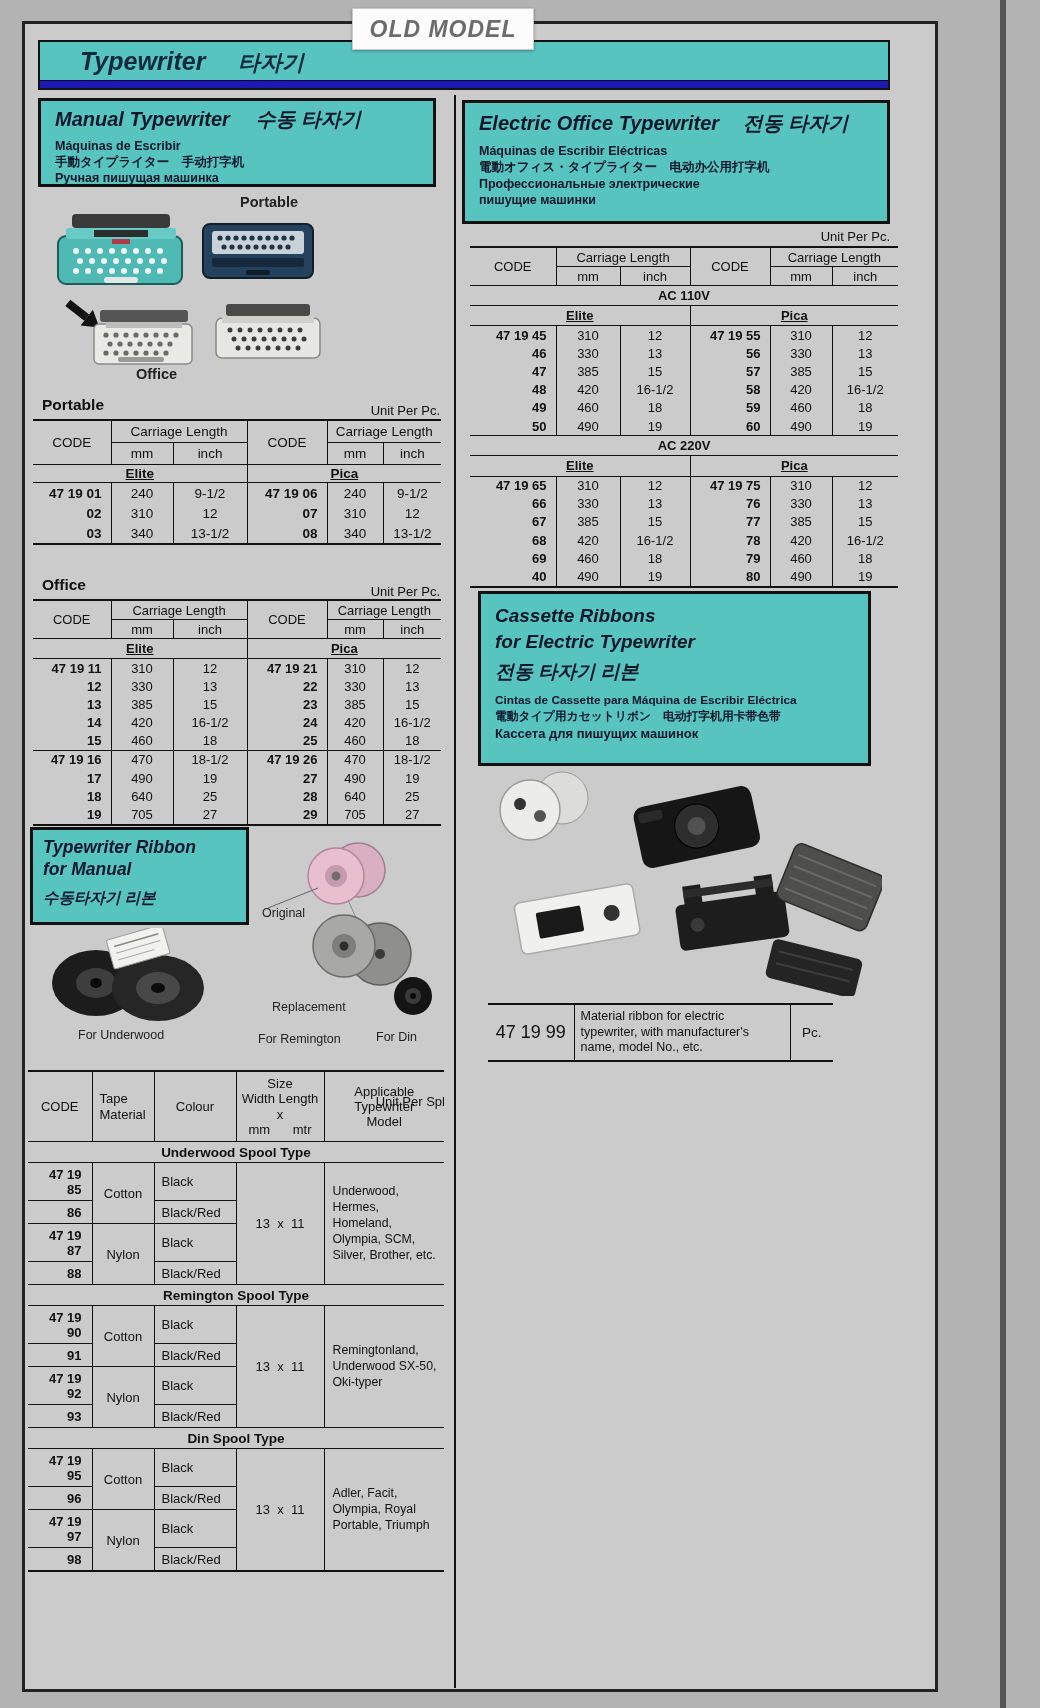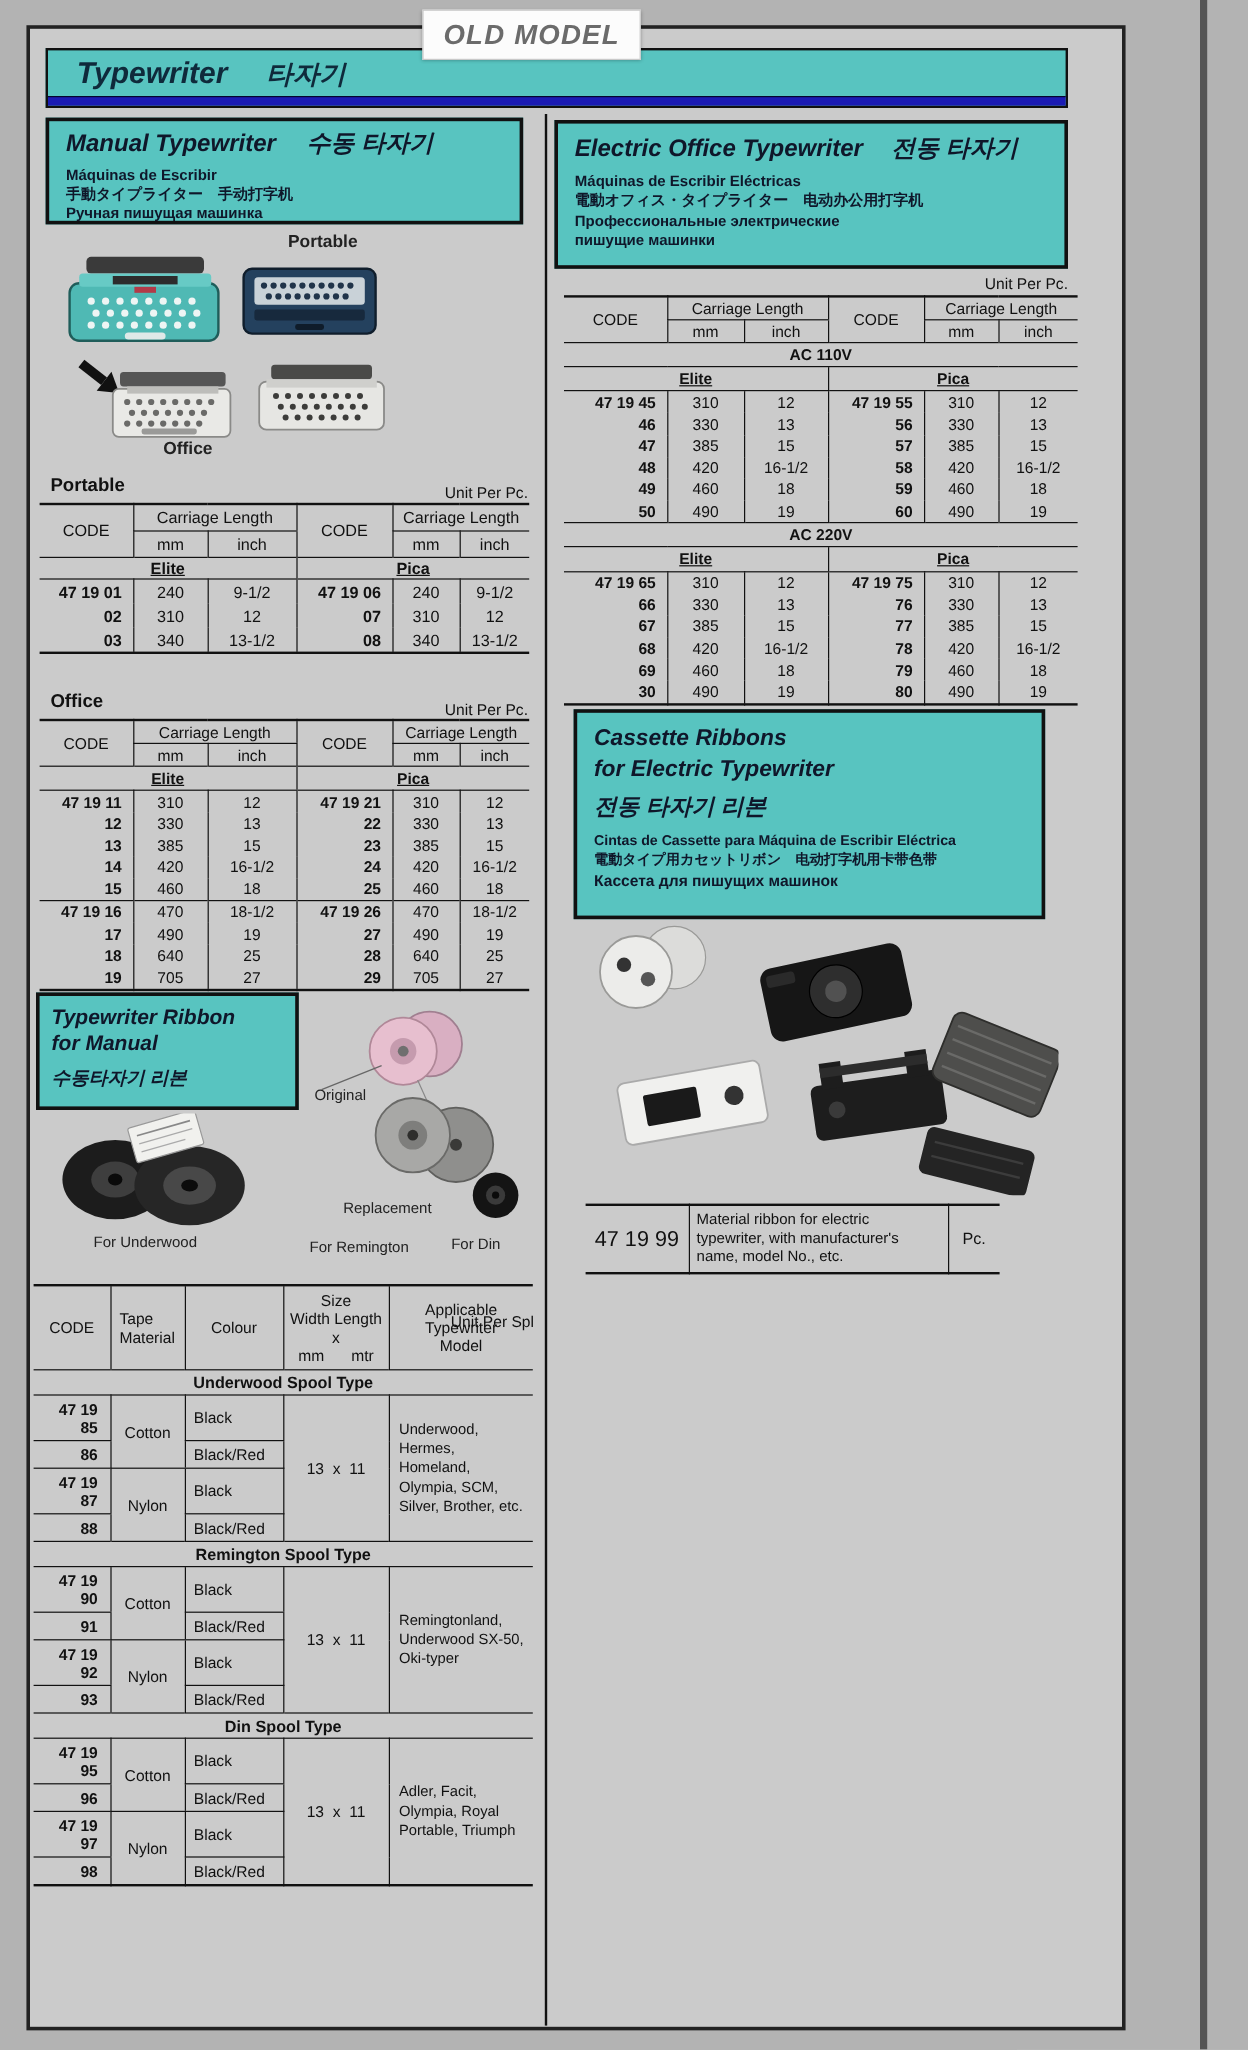--- a/index.html
+++ b/index.html
@@ -8,21 +8,21 @@
   .frame { position:absolute; left:22px; top:21px; width:916px; height:1671px; background:var(--page-bg,#cbcbcb); border:3px solid #222; }
   .right-band { position:absolute; left:1000px; top:0; width:6px; height:1708px; background:#555; }
   .divider { position:absolute; left:454px; top:95px; width:2px; height:1593px; background:#111; }
 
   .old-model { position:absolute; left:352px; top:8px; width:182px; height:42px; background:#fcfcfc; border:1px solid #c9c9c9;
     box-shadow:0 1px 3px rgba(0,0,0,.3); display:flex; align-items:center; justify-content:center;
     font-style:italic; font-weight:bold; font-size:23px; color:#6b6b6b; letter-spacing:1px; z-index:6; }
 
   .banner { position:absolute; left:38px; top:40px; width:852px; height:50px; background:var(--teal,#58c4c0);
     border:2px solid #111; display:flex; flex-direction:column; z-index:2; }
-  .banner-row { padding:5px 0 0 24px; }
+  .banner-row { padding:5px 0 0 40px; }
   .banner-en { font-style:italic; font-weight:bold; font-size:25px; color:#0f2a3b; }
   .banner-ko { font-style:italic; font-weight:bold; font-size:22px; color:#0f2a3b; margin-left:28px; }
   .banner-blue { margin-top:auto; height:8px; background:var(--banner-blue,#1b1bb4); border-top:1px solid #05052e; }
 
   .tealbox { position:absolute; background:var(--teal,#58c4c0); border:3px solid #111; color:#0f172a; z-index:2; }
   .tb-title { font-style:italic; font-weight:bold; }
   .tb-sub { font-weight:600; }
 
   .manual-box { left:38px; top:98px; width:398px; height:89px; padding:5px 10px 4px 14px; }
   .manual-box .tb-title { font-size:20px; margin-bottom:5px; }
@@ -463,21 +463,21 @@
       <circle cx="96" cy="108" r="12" fill="#7e7e7c"></circle>
       <circle cx="96" cy="108" r="4.5" fill="#2e2e2c"></circle>
       <circle cx="132" cy="116" r="5" fill="#3a3a38"></circle>
       <circle cx="165" cy="158" r="19" fill="#141414"></circle>
       <circle cx="165" cy="158" r="8" fill="#3a3a3a"></circle>
       <circle cx="165" cy="158" r="3" fill="#0a0a0a"></circle>
     </svg>
   </div>
 
   <div class="plabel" style="left:262px; top:906px;">Original</div>
-  <div class="plabel" style="left:286px; top:1000px;">Replacement</div>
+  <div class="plabel" style="left:272px; top:1000px;">Replacement</div>
   <div class="plabel" style="left:78px; top:1028px;">For Underwood</div>
   <div class="plabel" style="left:258px; top:1032px;">For Remington</div>
   <div class="plabel" style="left:376px; top:1030px;">For Din</div>
 
   <div class="unit" style="left:335px; top:1094px;">Unit Per Spl</div>
 
   <div class="tbl" style="left:28px; top:1070px; width:416px;">
     <table class="rib">
       <colgroup>
           <col style="width:64px">
@@ -731,21 +731,21 @@
           </tr>
           <tr>
             <td class="c0">69</td>
             <td class="c1 vl">460</td>
             <td class="c2 vl">18</td>
             <td class="c3 vl">79</td>
             <td class="c4 vl">460</td>
             <td class="c5 vl">18</td>
           </tr>
           <tr>
-            <td class="c0">30</td>
+            <td class="c0">40</td>
             <td class="c1 vl">490</td>
             <td class="c2 vl">19</td>
             <td class="c3 vl">80</td>
             <td class="c4 vl">490</td>
             <td class="c5 vl">19</td>
           </tr>
         </tbody>
     </table>
   </div>
 

